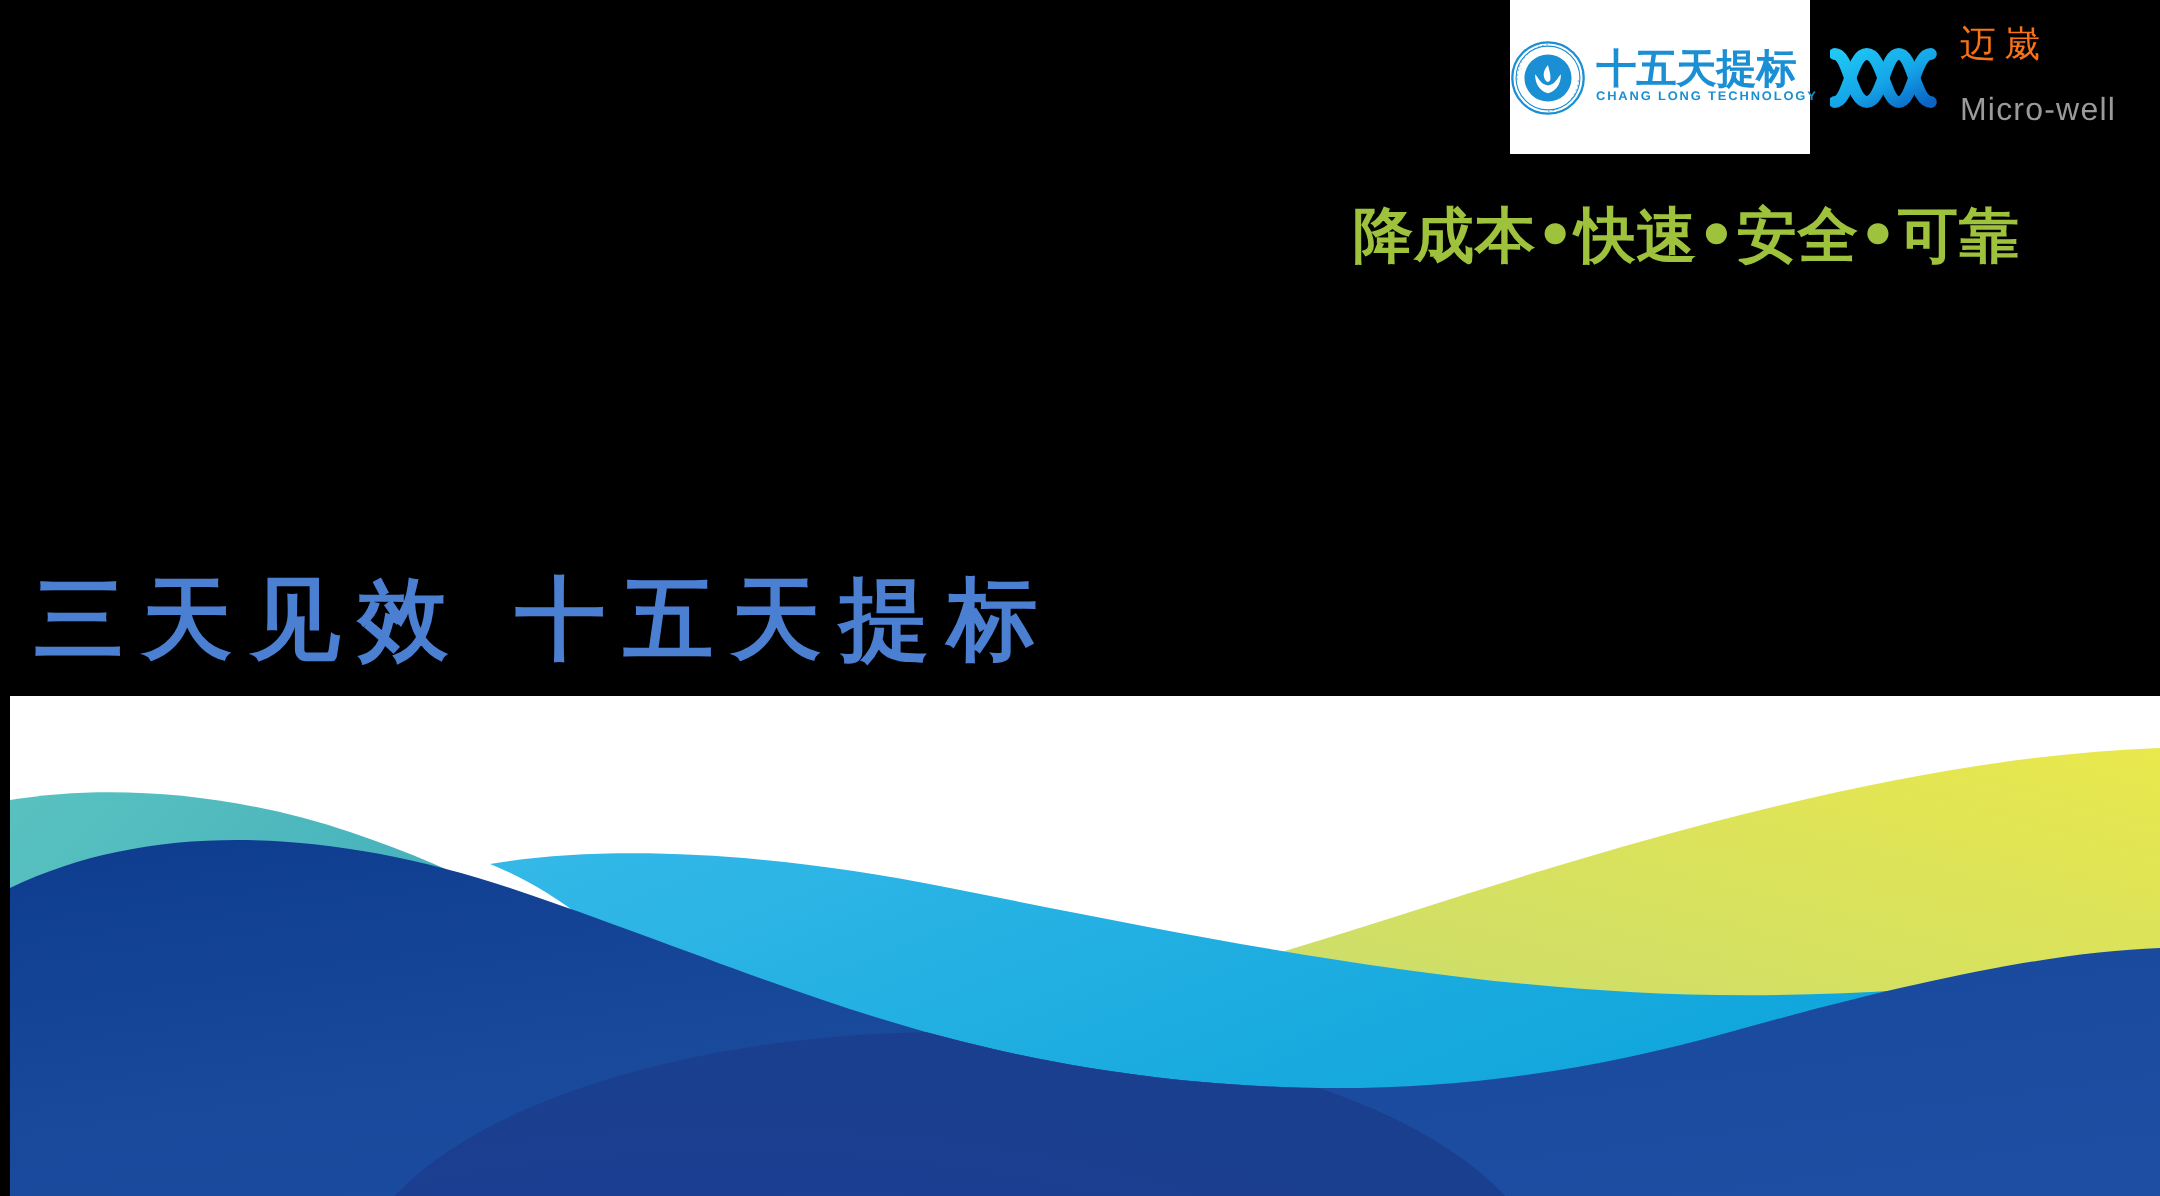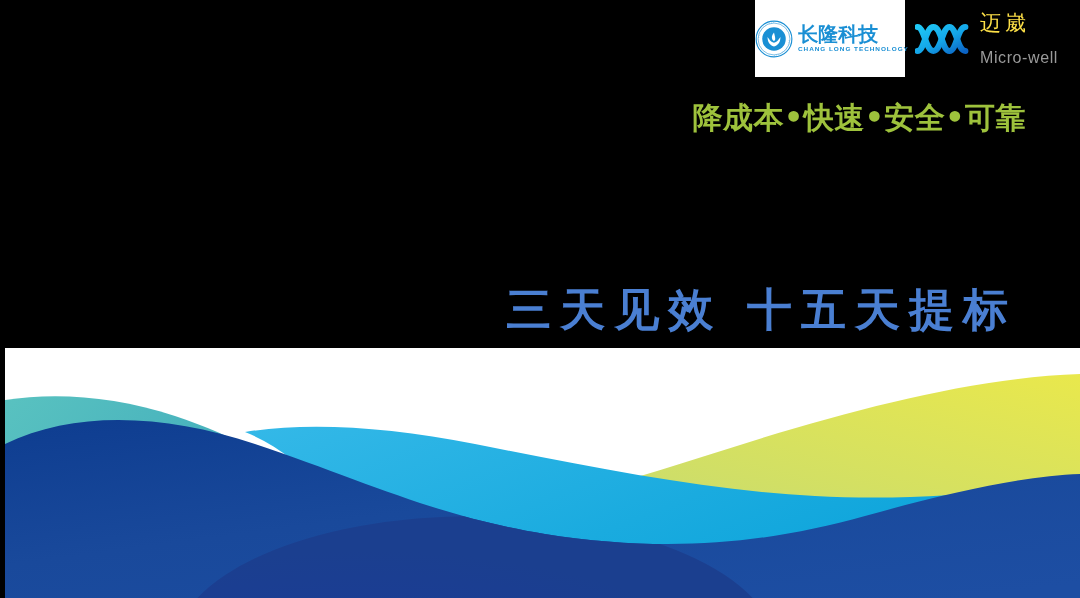--- a/index.html
+++ b/index.html
@@ -86,22 +86,22 @@
     top: 8px;
     width: 165px;
     height: 62px;
     display: flex;
     align-items: center;
     gap: 9px;
   }
   .mw-mark { width: 56px; height: 40px; display: block; flex: none; }
   .mw-words { display: flex; flex-direction: column; line-height: 1; }
   .mw-cn {
-    font-size: 21px;
-    color: #fde047;
+    font-size: 18px;
+    color: #f97316;
     letter-spacing: 4px;
     white-space: nowrap;
     font-family: "DejaVu Sans", sans-serif;
   }
   .mw-en {
     font-size: 16px;
     color: #9a9a9a;
     letter-spacing: 0.6px;
     white-space: nowrap;
     margin-top: 16px;
@@ -113,30 +113,28 @@
     left: 0;
     top: 98px;
     width: 1010px;
     text-align: right;
     font-family: "DejaVu Sans", sans-serif;
     font-size: 30px;
     font-weight: bold;
     color: #9ec23c;
     letter-spacing: 0.5px;
     white-space: nowrap;
-    padding-left: 16px;
   }
 
   
   .headline-block {
     position: absolute;
-    left: 0;
+    left: 17px;
     top: 286px;
     width: 1008px;
-    text-align: right;
   }
   .headline {
     font-family: "DejaVu Sans", sans-serif;
     font-size: 45px;
     font-weight: bold;
     color: #4a7fd2;
     letter-spacing: 9px;
     line-height: 1.05;
     white-space: nowrap;
     margin-right: -9px;
@@ -169,21 +167,21 @@
           <circle cx="50" cy="50" r="31" fill="#1a8fd4"></circle>
           <path d="M50 33 C44 40 43 46 46 52 C48 56 52 56 53 52 C54 47 52 42 50 33 Z" fill="#ffffff"></path>
           <path d="M33 45 C33 58 39 67 50 70 C61 67 67 58 67 45 C63 49 60 58 50 60 C40 58 37 49 33 45 Z" fill="#ffffff"></path>
           <g fill="#1a8fd4" font-size="7" font-family="DejaVu Sans, sans-serif">
             <text x="16" y="40" transform="rotate(-58 16 40)">·</text>
           </g>
           <path d="M50 6 A44 44 0 0 0 10 52" fill="none" stroke="#1a8fd4" stroke-width="1" stroke-dasharray="2 4"></path>
           <path d="M50 94 A44 44 0 0 0 90 52" fill="none" stroke="#1a8fd4" stroke-width="1" stroke-dasharray="2 4"></path>
         </svg>
         <div class="cl-words">
-          <div class="cl-cn">长隆科技</div>
+          <div class="cl-cn">十五天提标</div>
           <div class="cl-en">CHANG LONG TECHNOLOGY</div>
         </div>
       </div>
     </div>
 
     <div class="logo-box-microwell">
       <svg class="mw-mark" viewBox="0 0 140 100">
         <defs>
           <linearGradient id="mwg" x1="0" y1="0" x2="1" y2="1">
             <stop offset="0%" stop-color="#1fc8f5"></stop>

